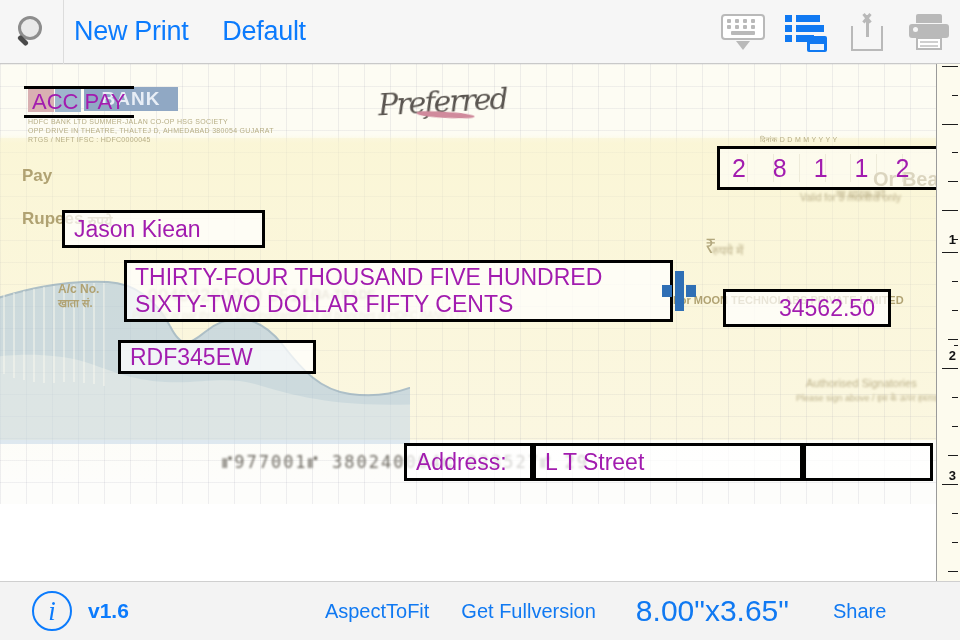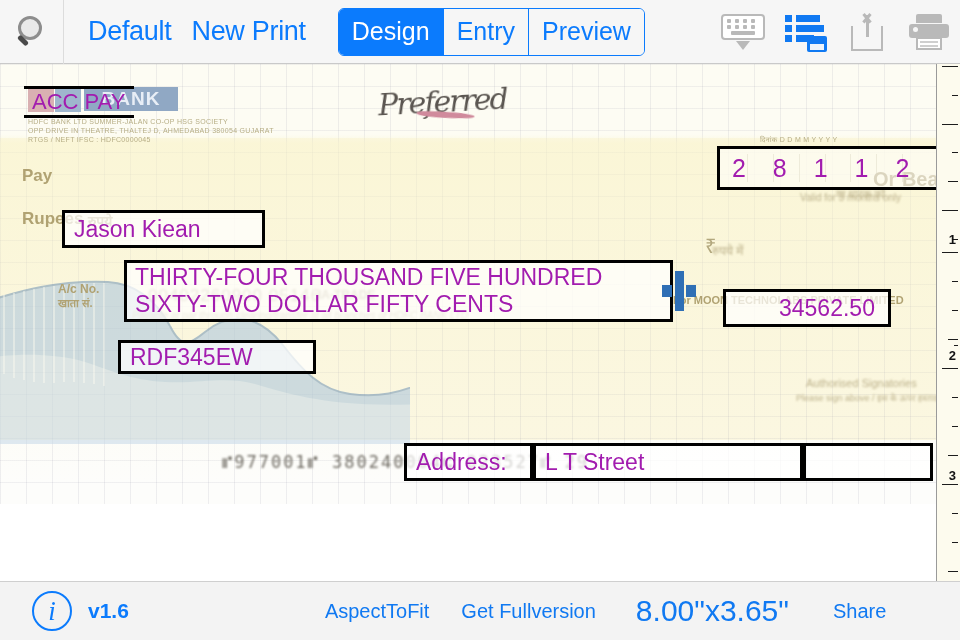--- a/index.html
+++ b/index.html
@@ -267,28 +267,23 @@
 
   <div class="toolbar">
 
     <div class="tb-search">
       <div class="magnifier">
         <div class="lens"></div>
           <div class="handle"></div>
       </div>
     </div>
 
+    <div class="tb-link">New Print</div>
     <div class="tb-link first">Default</div>
-    <div class="tb-link">New Print</div>
-
-    <div class="seg">
-      <div class="active">Design</div>
-      <div>Entry</div>
-      <div>Preview</div>
-    </div>
+
 
     <div class="tb-icons">
 
       <div class="tb-icon">
         <div class="kbd">
           <div class="body"></div>
           <div class="key" style="left:6px;top:5px"></div>
           <div class="key" style="left:14px;top:5px"></div>
           <div class="key" style="left:22px;top:5px"></div>
           <div class="key" style="left:30px;top:5px"></div>

